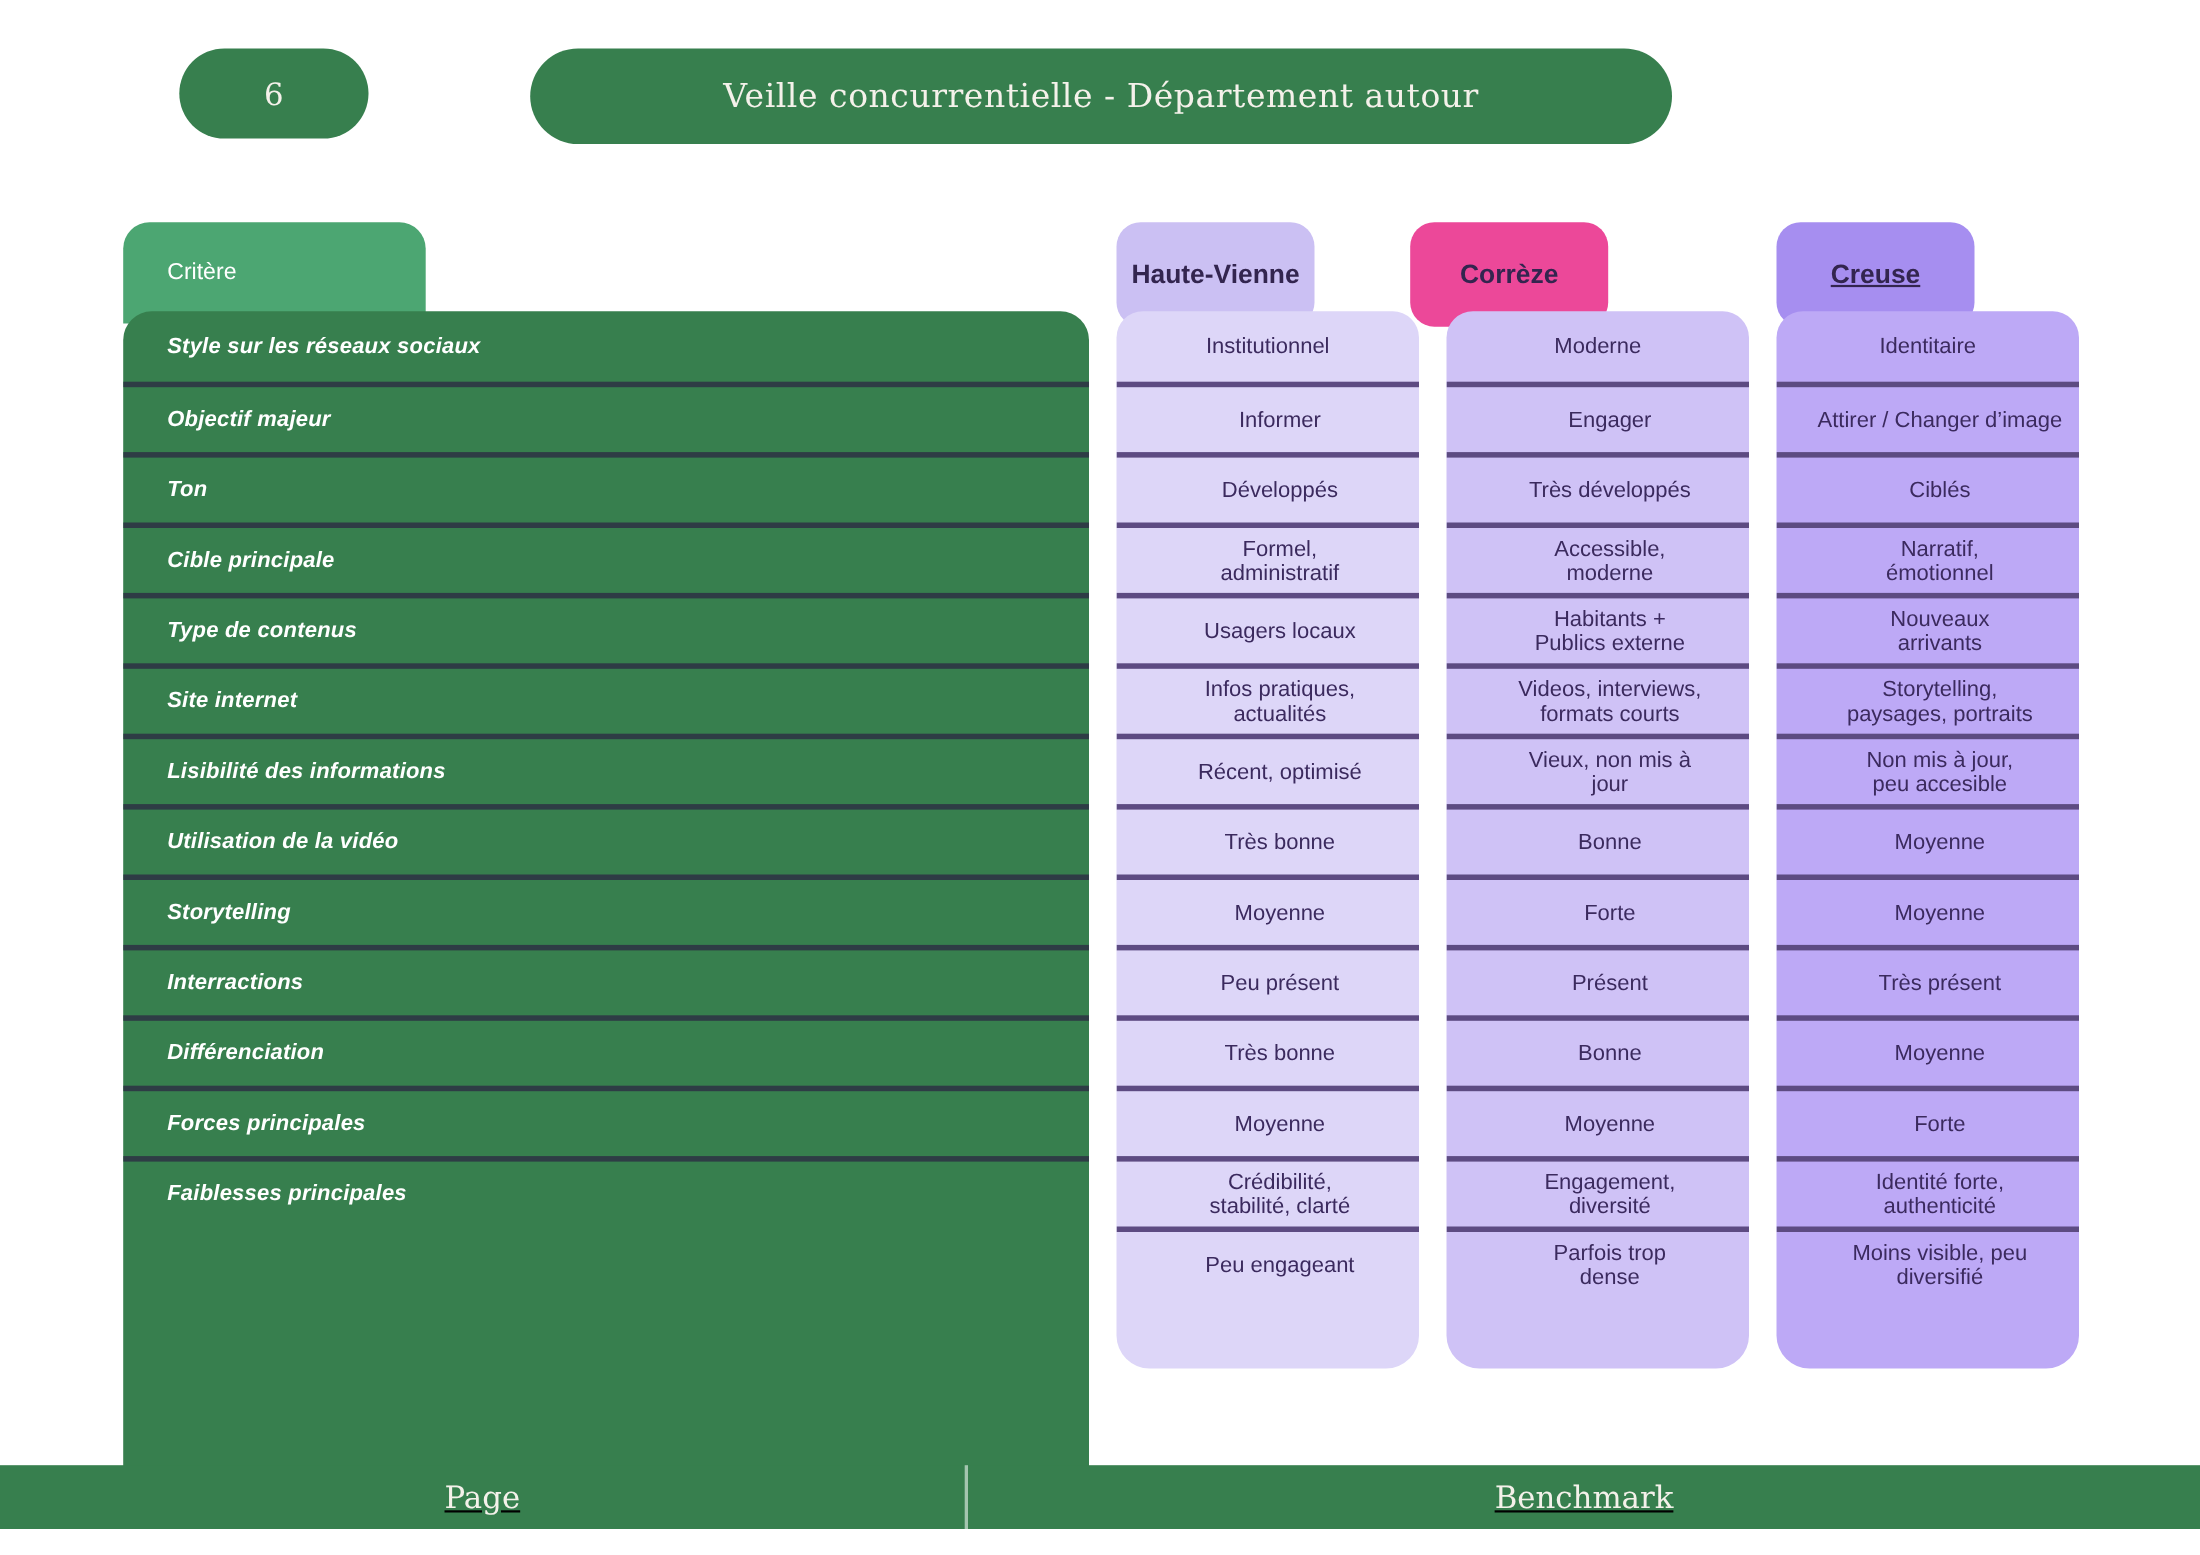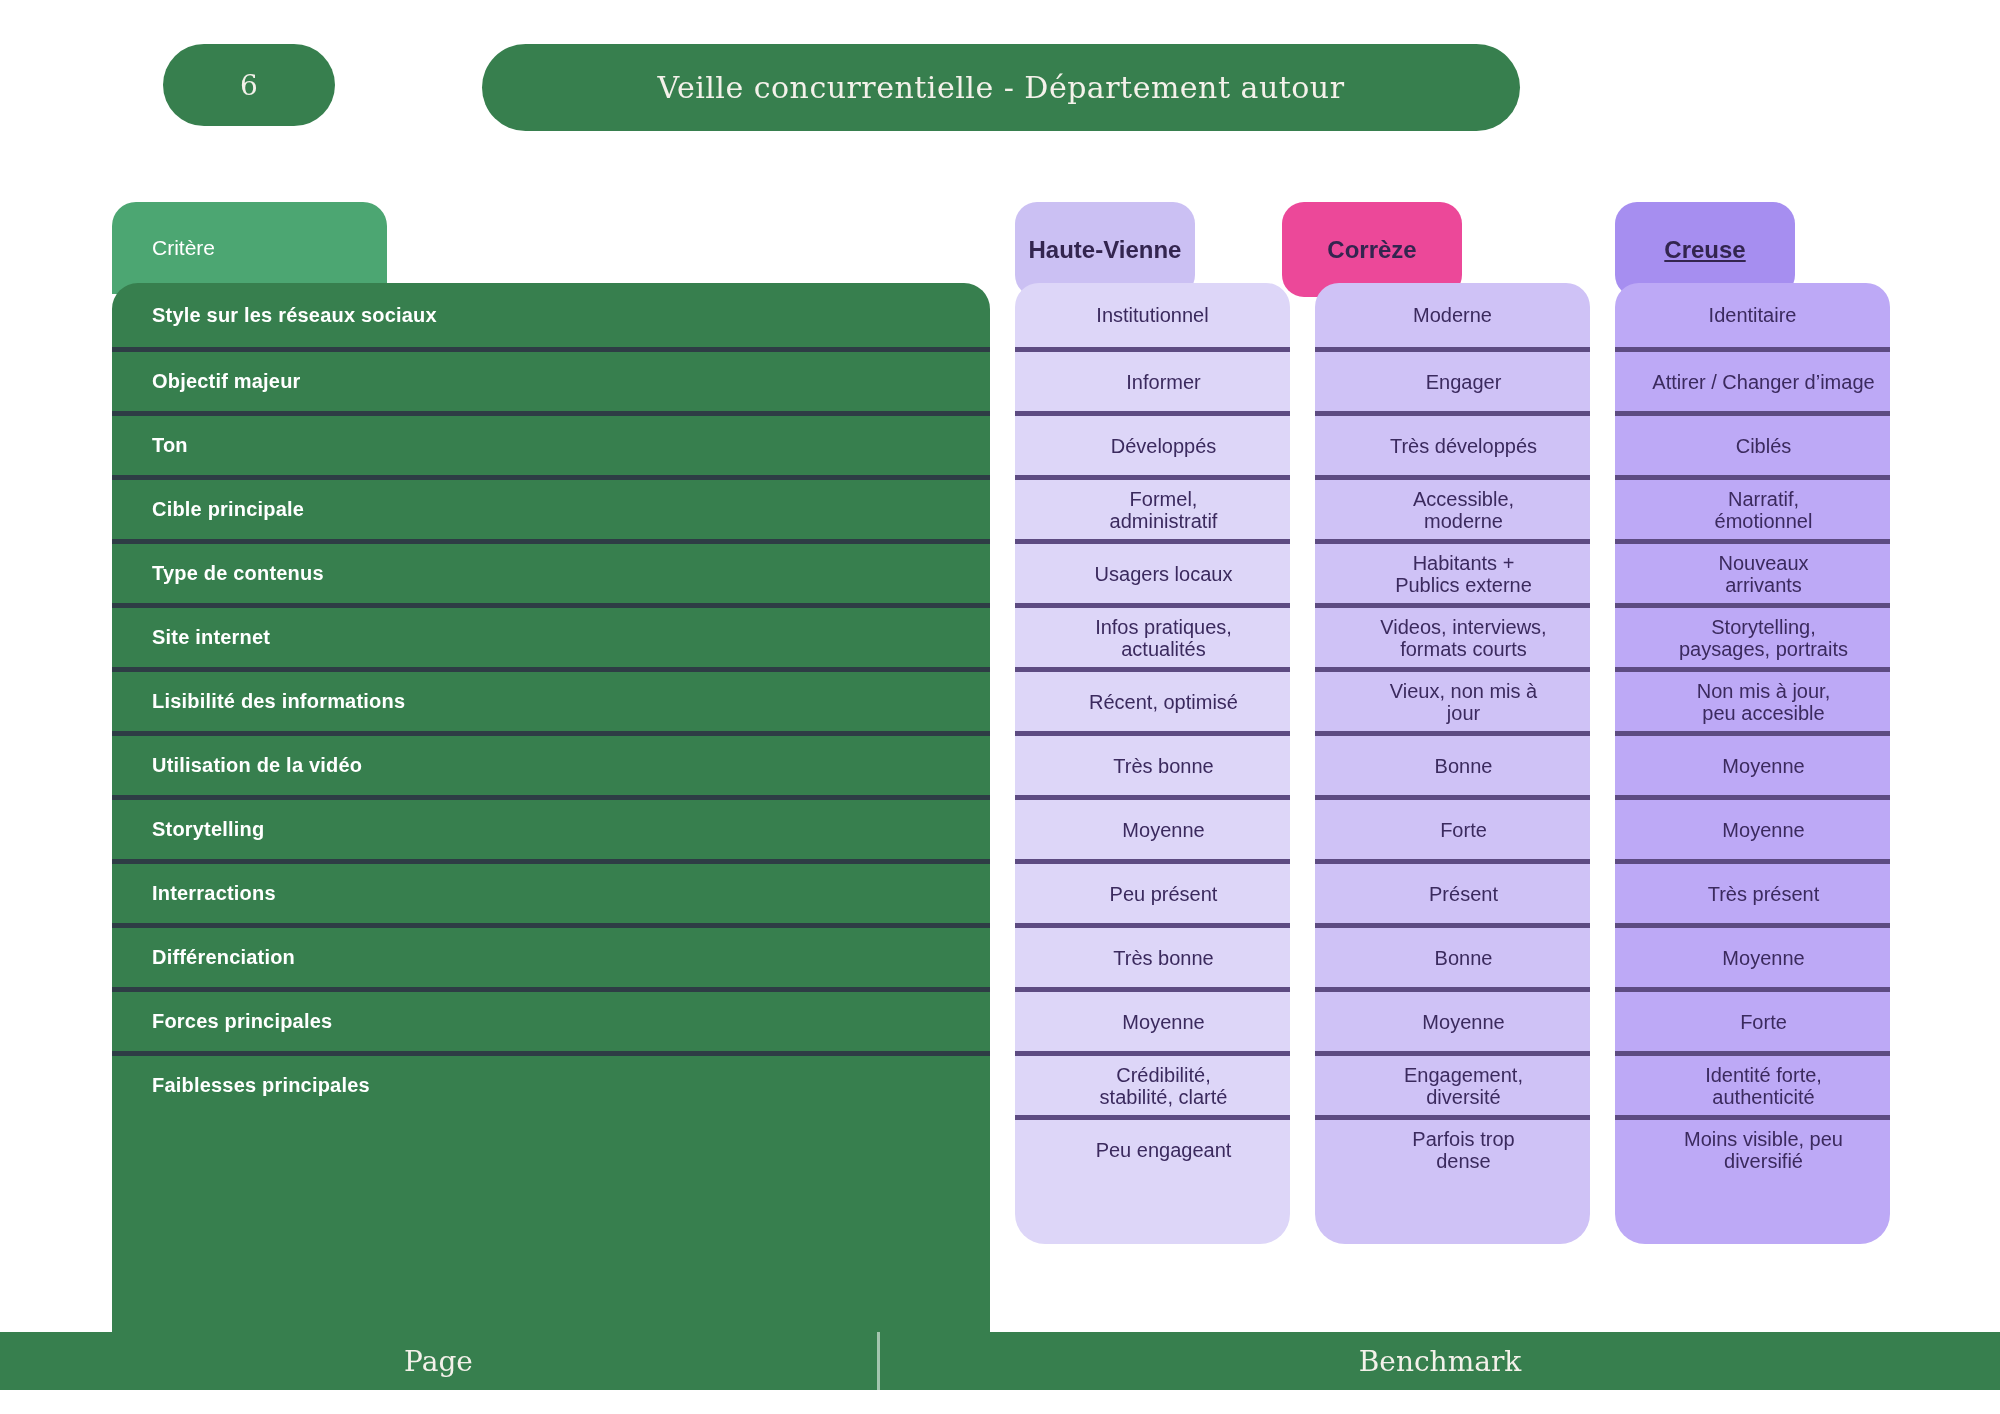--- a/index.html
+++ b/index.html
@@ -25,21 +25,21 @@
 
   
   .tab-criteria{
     position:absolute;left:112px;top:202px;width:275px;height:92px;
     border-radius:24px 24px 0 0;background:var(--green-light);
     color:#ffffff;font-size:21px;
     display:flex;align-items:center;padding-left:40px;box-sizing:border-box;
   }
   .green-block{
     position:absolute;left:112px;top:283px;width:878px;height:1088px;
-    background:var(--green-dark);border-radius:26px;overflow:hidden;
+    background:var(--green-dark);border-radius:26px;overflow:hidden;font-style:italic;
   }
   .crit-row{
     height:64px;display:flex;align-items:center;
     padding-left:40px;box-sizing:border-box;
     color:#ffffff;font-weight:700;font-size:20px;letter-spacing:.2px;
   }
   .crit-row + .crit-row{border-top:5px solid var(--sep-green);}
 
   
   .col-tab{
@@ -57,21 +57,21 @@
     height:64px;display:flex;align-items:center;justify-content:center;
     text-align:center;font-size:20px;line-height:1.1;
     color:var(--text-purple);white-space:pre-line;
     padding:0 4px;box-sizing:border-box;
   }
   .cell + .cell{border-top:5px solid var(--sep-purple);padding-left:26px;}
 
   
   .footer{
     position:absolute;left:0;top:1332px;width:2000px;height:58px;
-    background:var(--green-dark);display:flex;
+    background:var(--green-dark);display:flex;text-decoration:underline;
   }
   .footer-section{
     display:flex;align-items:center;justify-content:center;
     color:var(--cream);font-size:28px;
   }
   .footer-left{width:877px;}
   .footer-divider{width:3px;background:rgba(255,255,255,.55);}
   .footer-right{flex:1;}
 </style>
 </head>

